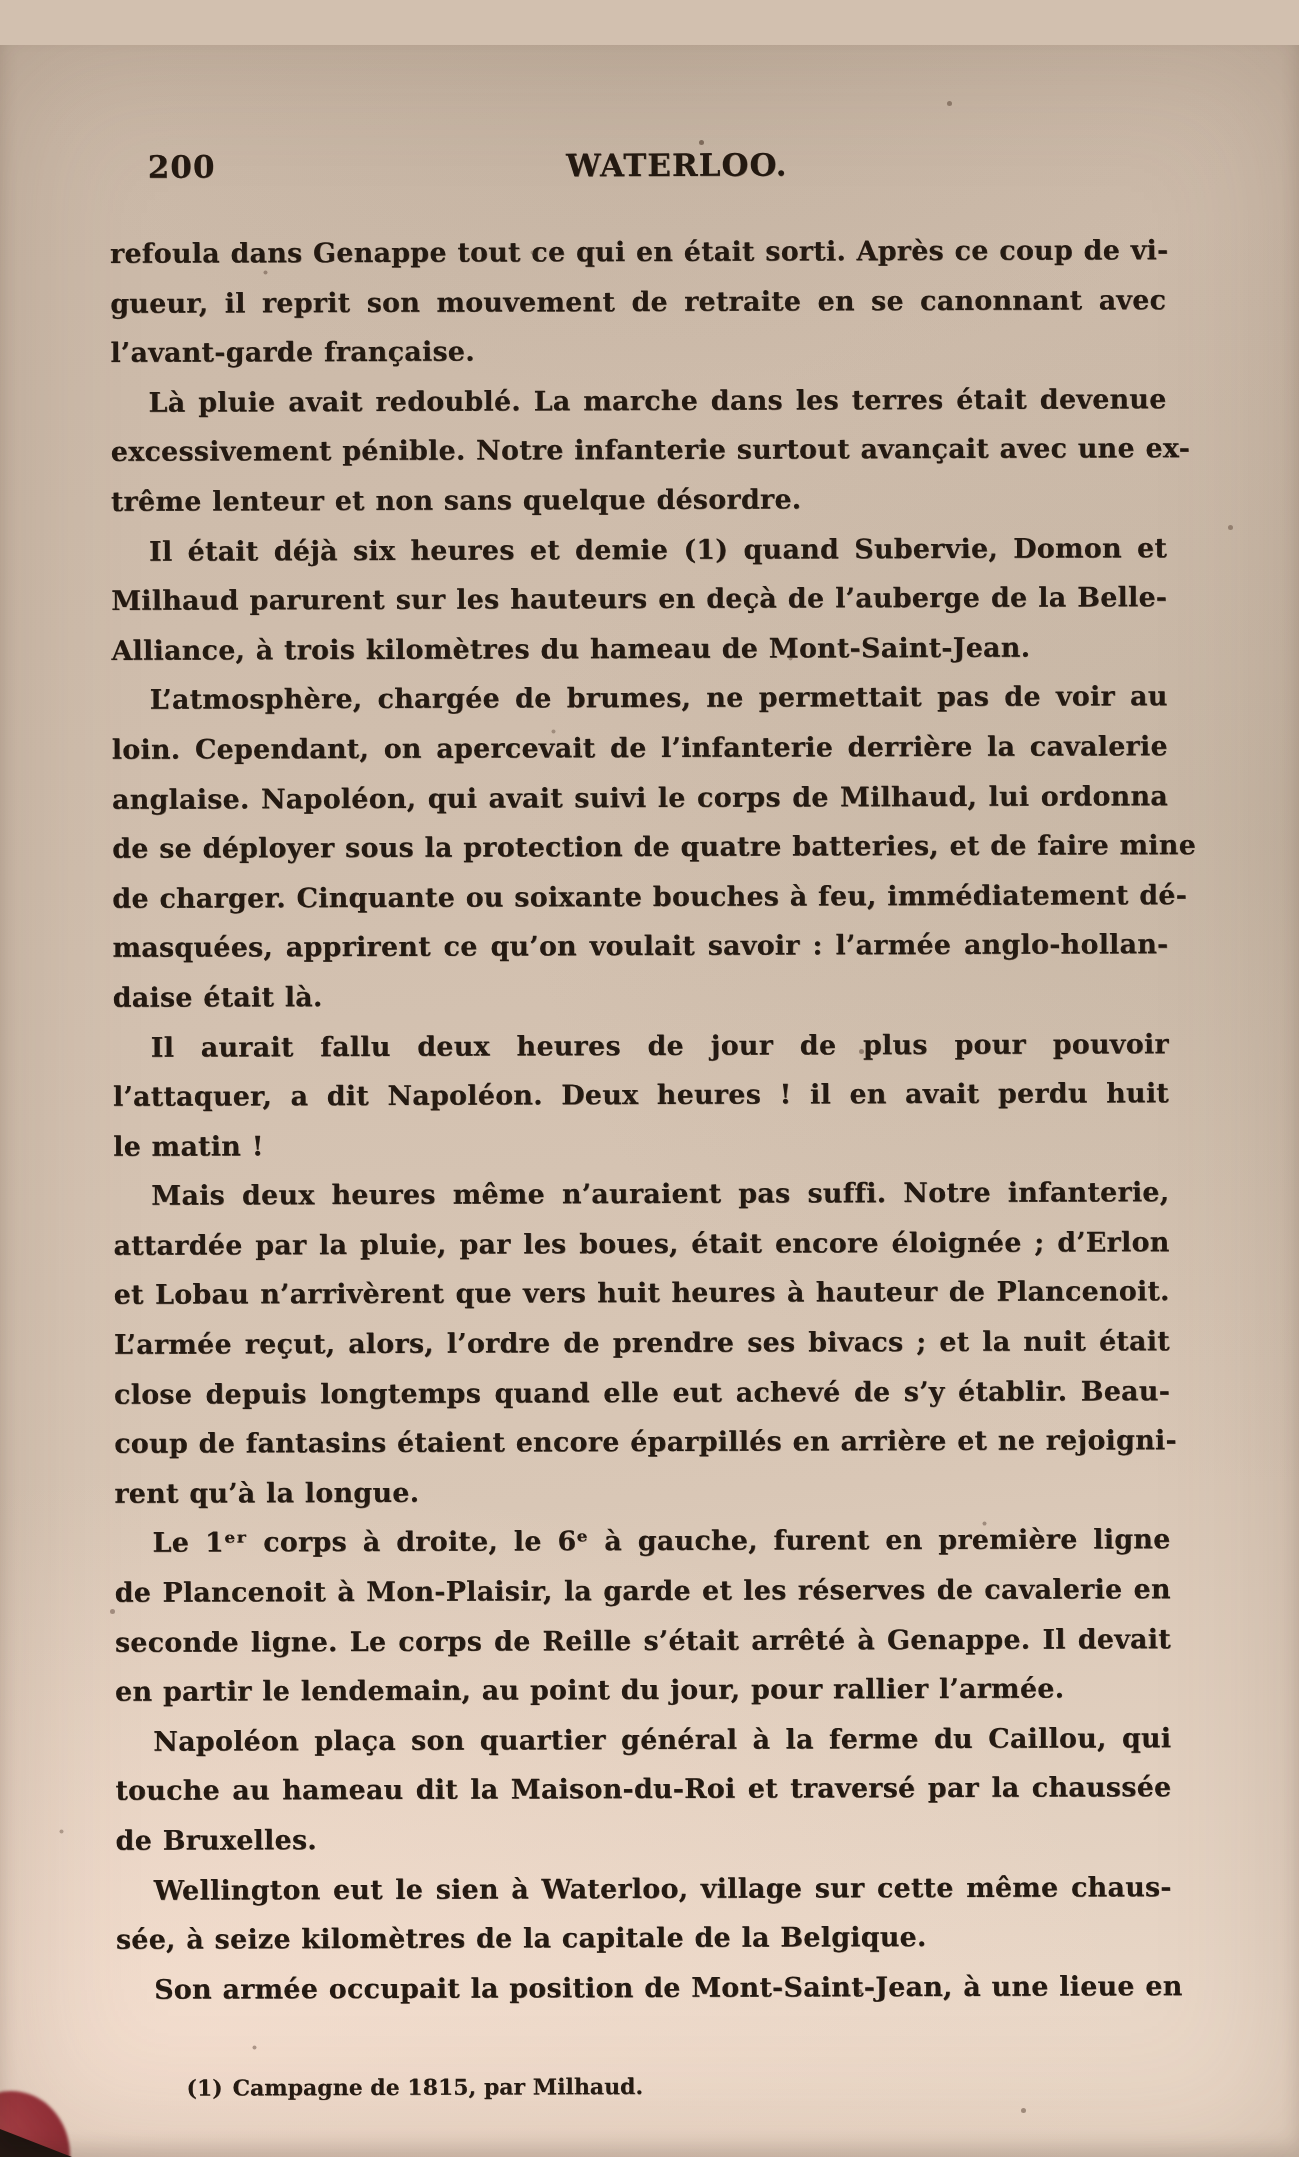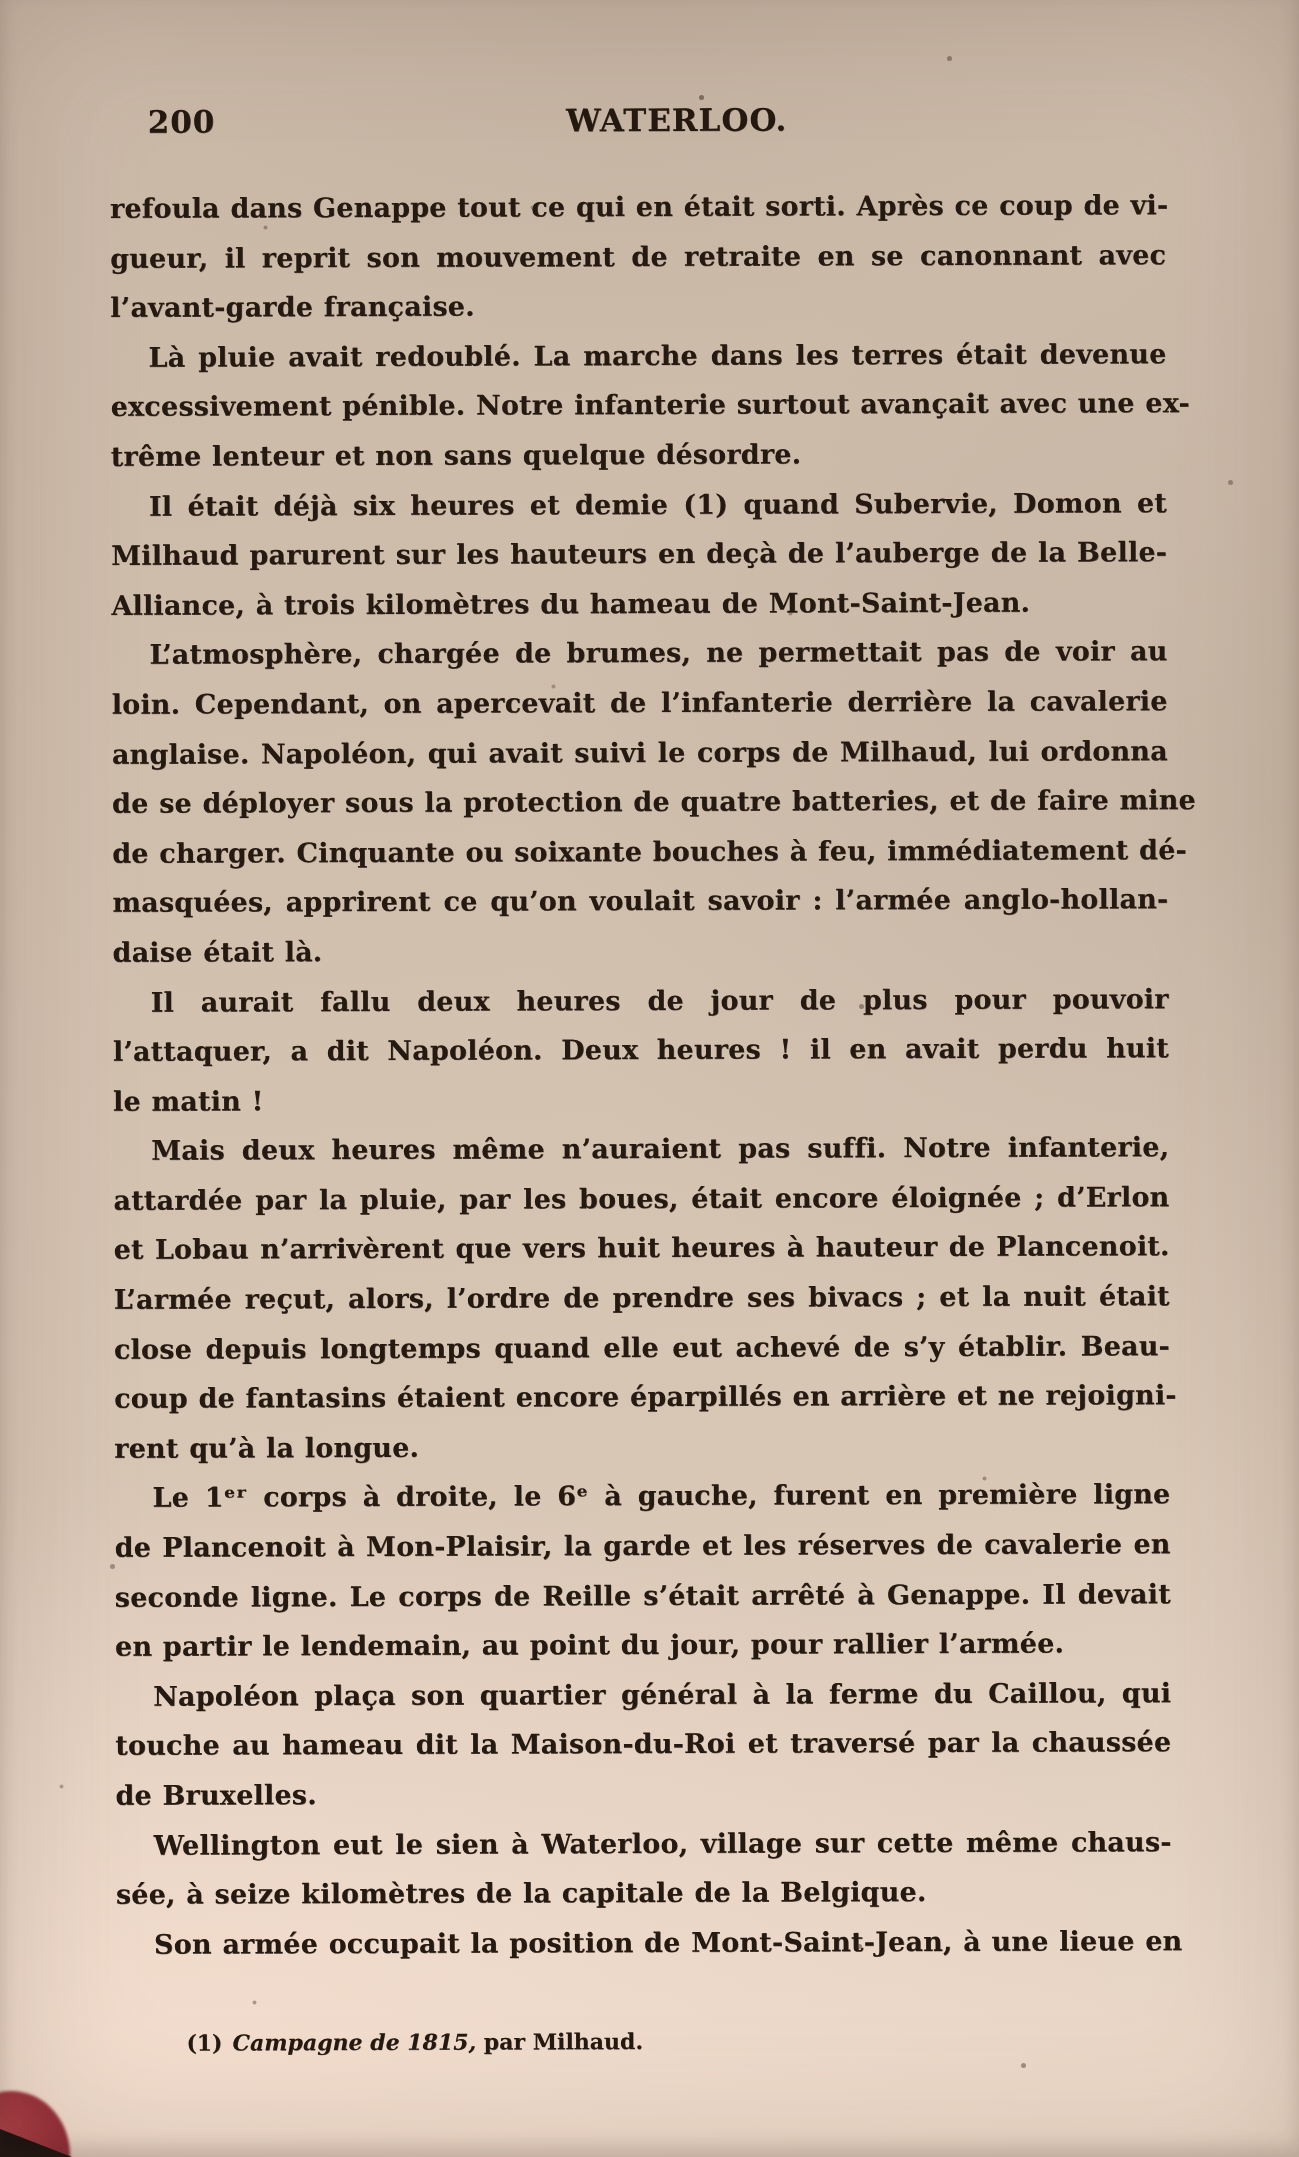--- a/index.html
+++ b/index.html
@@ -10,20 +10,21 @@
     font-family: "DejaVu Serif", serif;
     background: #d2c0af;
   }
   .scan {
     position: absolute; inset: 0;
     background:
       radial-gradient(1500px 900px at 16% 94%, rgba(250,226,211,0.60), rgba(250,226,211,0) 62%),
       radial-gradient(1300px 1100px at 98% 38%, rgba(158,147,126,0.20), rgba(158,147,126,0) 58%),
       radial-gradient(900px 500px at 50% 0%, rgba(165,150,132,0.18), rgba(165,150,132,0) 70%),
       linear-gradient(176deg, #cab8a7 0%, #d1bfae 38%, #d9c7b6 68%, #e8d6c6 92%, #eedbca 100%);
+    margin-top: 45px;
   }
   .vignette {
     position: absolute; inset: 0; pointer-events: none;
     box-shadow: inset 0 0 140px rgba(96,74,56,0.22), inset 0 -10px 18px rgba(60,40,30,0.18);
   }
   .content {
     position: absolute; inset: 0;
     transform: rotate(-0.2deg);
     color: var(--ink, #241a12);
   }
@@ -42,21 +43,21 @@
   }
   .line { text-align: justify; text-align-last: justify; white-space: nowrap; }
   .line.last { text-align: left; text-align-last: auto; }
   .line.indent { padding-left: 38px; }
   .footnote {
     position: absolute; left: 183px; top: 2026px; width: 900px;
     font-size: 22px; font-weight: 700; line-height: 30px;
     text-shadow: 0.3px 0.3px 0.5px rgba(40,22,10,0.5);
   }
   .footnote .marker { margin-right: 10px; }
-  .footnote .it { font-style: italic; }
+  .footnote .it { }
   .speckles {
     position: absolute; left: 0; top: 0; width: 3px; height: 3px;
     border-radius: 50%; background: transparent; pointer-events: none;
     box-shadow:
       700px 96px 0 1px rgba(70,48,35,0.55),
       948px 57px 0 1px rgba(70,48,35,0.45),
       264px 226px 0 0.5px rgba(70,48,35,0.40),
       531px 206px 0 0.5px rgba(70,48,35,0.35),
       1229px 481px 0 1px rgba(70,48,35,0.40),
       789px 612px 0 0.5px rgba(70,48,35,0.40),

